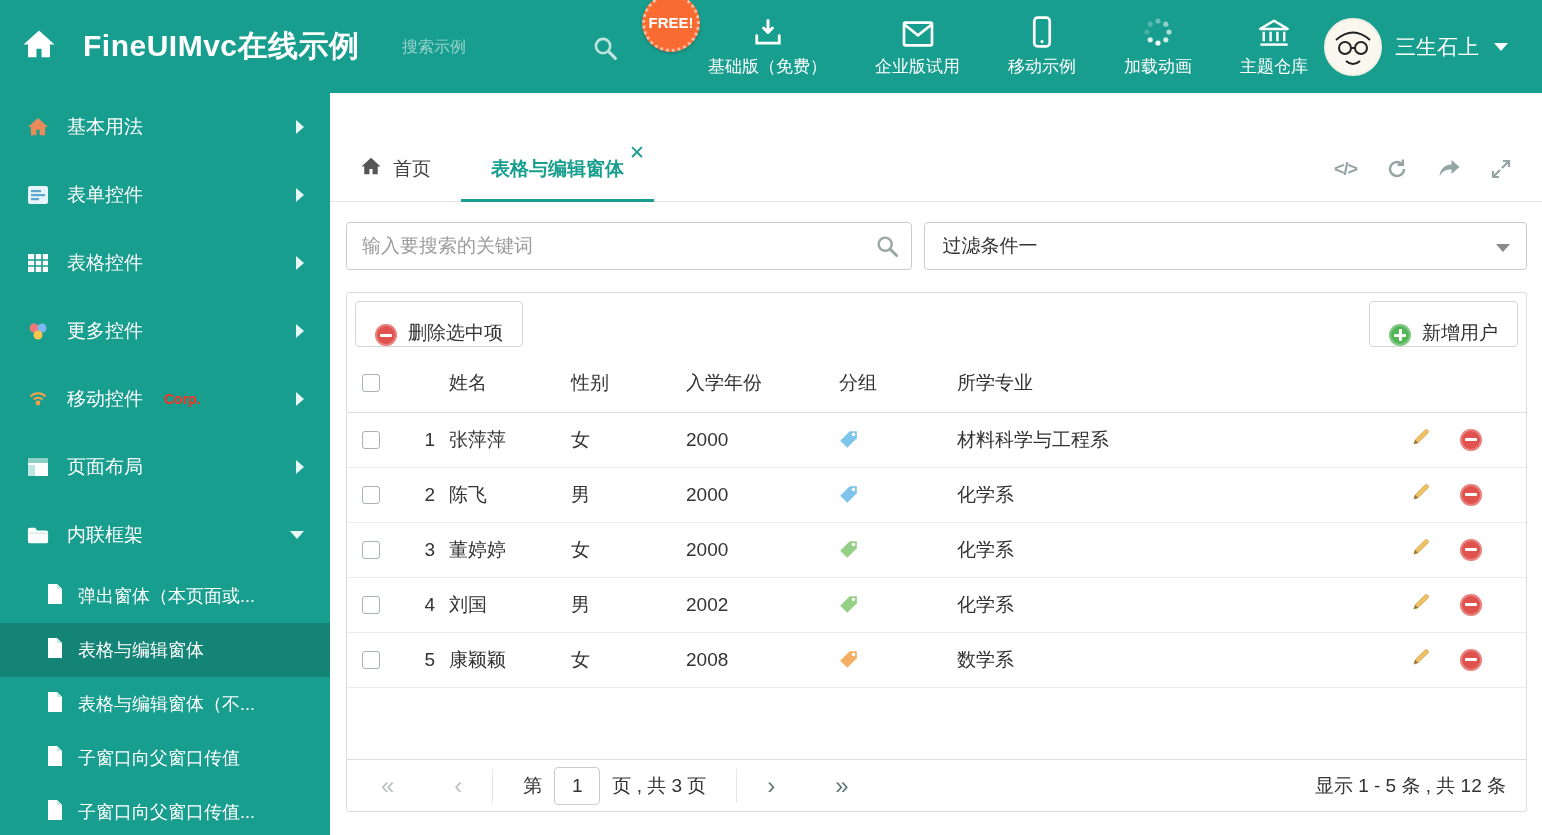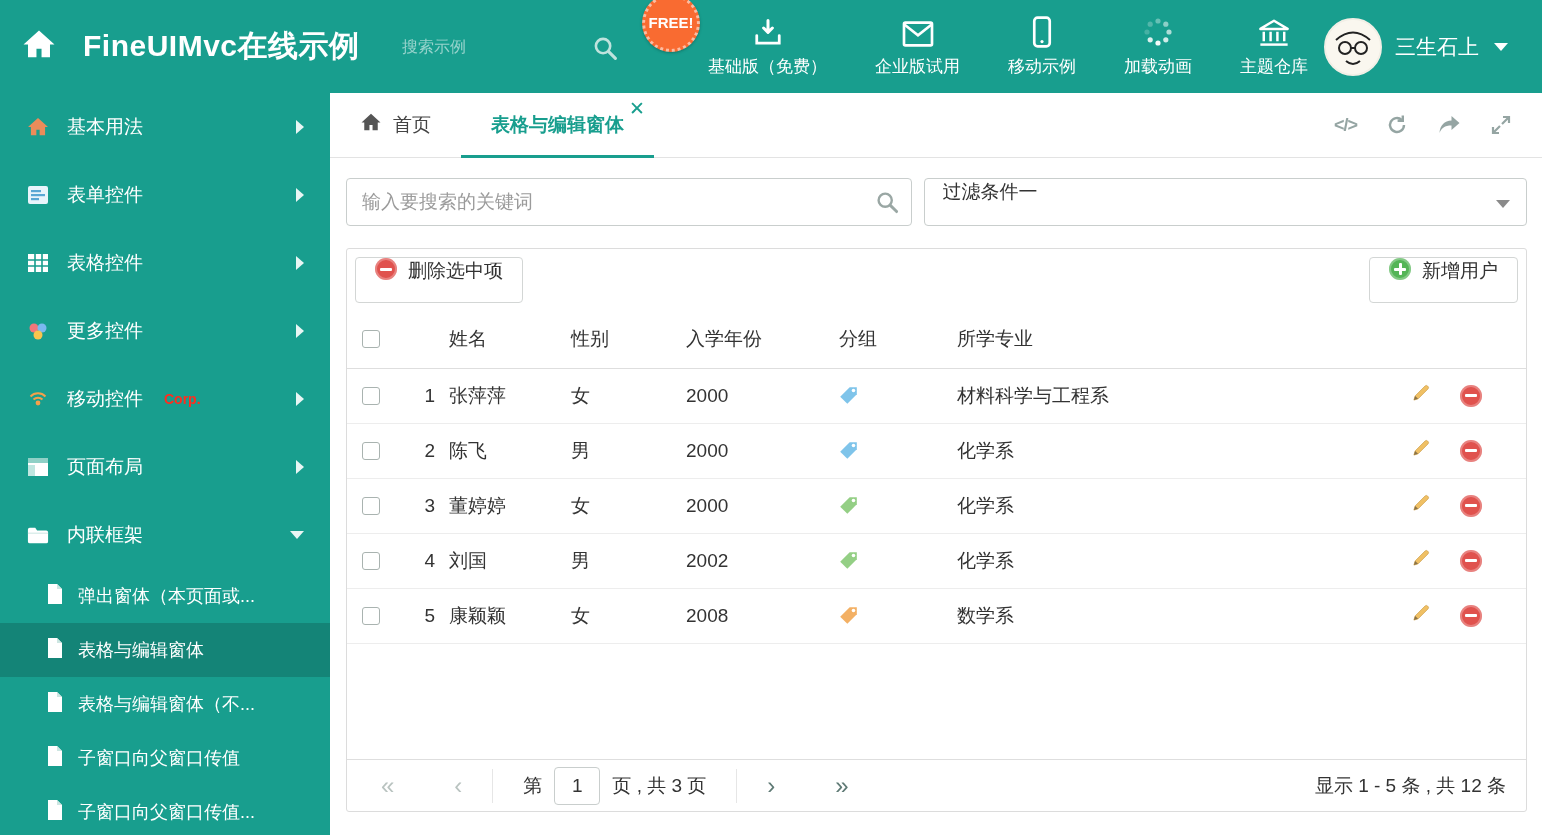--- a/index.html
+++ b/index.html
@@ -33,45 +33,45 @@
   .sidebar { width:330px; flex:0 0 330px; background:#189e8e; color:#fff; overflow:hidden; }
   .nav-item { height:68px; display:flex; align-items:center; gap:17px; padding:0 26px; font-size:19px; cursor:pointer; }
   .nav-ico-s { width:24px; display:flex; justify-content:center; flex:0 0 24px; }
   .chev-right { width:0; height:0; border-top:7px solid transparent; border-bottom:7px solid transparent; border-left:8px solid rgba(255,255,255,.9); margin-left:auto; }
   .chev-down { width:0; height:0; border-left:7px solid transparent; border-right:7px solid transparent; border-top:8px solid rgba(255,255,255,.9); margin-left:auto; }
   .corp-tag { color:#ff2d1e; font-size:14px; margin-left:4px; font-weight:bold; }
   .sub-item { height:54px; display:flex; align-items:center; gap:14px; padding-left:46px; font-size:18px; cursor:pointer; }
   .sub-item.active { background:rgba(0,0,0,.16); }
 
   
-  .main { flex:1; display:flex; flex-direction:column; min-width:0; background:#fff; }
+  .main { flex:1; display:flex; flex-direction:column; min-width:0; background:#fff;margin-top:44px; }
   .tabbar { height:65px; flex:0 0 65px; border-bottom:1px solid #e3e3e3; display:flex; align-items:stretch; }
   .tab { display:flex; align-items:center; gap:11px; padding:0 30px; font-size:19px; color:#444; cursor:pointer; position:relative; }
   .tab.active { color:#189e8e; font-weight:bold; }
   .tab.active::after { content:""; position:absolute; left:0; right:0; bottom:-1px; height:3px; background:#189e8e; }
   .tab-close { position:absolute; top:6px; right:9px; color:#189e8e; font-size:19px; font-weight:bold; line-height:1; cursor:pointer; }
   .tab-tools { margin-left:auto; display:flex; align-items:center; gap:28px; padding-right:30px; color:#95a5a3; }
   .tool-code { font-size:18px; font-weight:bold; letter-spacing:-1px; cursor:pointer; }
   .tab-tools > span { cursor:pointer; display:flex; align-items:center; }
 
   .content { flex:1; display:flex; flex-direction:column; padding:20px 15px 23px 16px; min-height:0; }
 
   
   .filters { display:flex; gap:12px; flex:0 0 48px; }
   .search-box { flex:1; position:relative; }
   .search-box input { width:100%; height:48px; border:1px solid #c9cecd; border-radius:4px; font-size:19px; color:#333; padding:0 50px 0 15px; font-family:inherit; outline:none; }
   .search-box input::placeholder { color:#9b9b9b; }
   .search-box .mag { position:absolute; right:13px; top:12px; }
-  .filter-select { flex:1; height:48px; border:1px solid #c9cecd; border-radius:4px; display:flex; padding:0 18px; font-size:19px; color:#333; cursor:pointer; position:relative; }
+  .filter-select { flex:1; height:48px; border:1px solid #c9cecd; border-radius:4px; display:flex; align-items:center; padding:0 18px; font-size:19px; color:#333; cursor:pointer; position:relative; }
   .filter-select .sel-caret { position:absolute; right:16px; top:21px; width:0; height:0; border-left:7px solid transparent; border-right:7px solid transparent; border-top:8px solid #8a8a8a; }
 
   
   .panel { margin-top:22px; border:1px solid #dcdcdc; border-radius:3px; flex:1; display:flex; flex-direction:column; min-height:0; overflow:hidden; }
   .toolbar { display:flex; align-items:center; padding:8px 8px; flex:0 0 auto; }
-  .btn { display:inline-flex; align-items:flex-start; gap:11px; height:46px; padding:0 19px; background:#fff; border:1px solid #d3d6d5; border-radius:4px; font-size:19px; color:#333; cursor:pointer; font-family:inherit; }
+  .btn { display:inline-flex; align-items:flex-end; gap:11px; height:46px; padding:0 19px; background:#fff; border:1px solid #d3d6d5; border-radius:4px; font-size:19px; color:#333; cursor:pointer; font-family:inherit; }
   .btn-add { margin-left:auto; }
 
   .ico-minus, .ico-plus { width:22px; height:22px; border-radius:50%; display:inline-block; position:relative; flex:0 0 22px; }
   .ico-minus { background:#e0524e; box-shadow:inset 0 0 0 2px rgba(255,255,255,.28); }
   .ico-minus::after { content:""; position:absolute; left:5px; right:5px; top:9.5px; height:3px; background:#fff; border-radius:1px; }
   .ico-plus { background:#54b557; box-shadow:inset 0 0 0 2px rgba(255,255,255,.28); }
   .ico-plus::after { content:""; position:absolute; left:5px; right:5px; top:9.5px; height:3px; background:#fff; border-radius:1px; }
   .ico-plus::before { content:""; position:absolute; top:5px; bottom:5px; left:9.5px; width:3px; background:#fff; border-radius:1px; }
 
   

